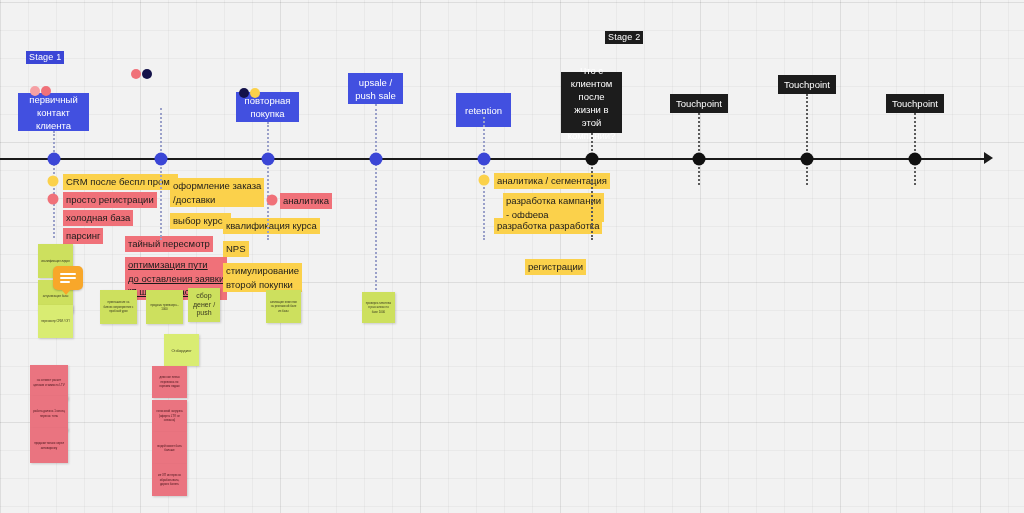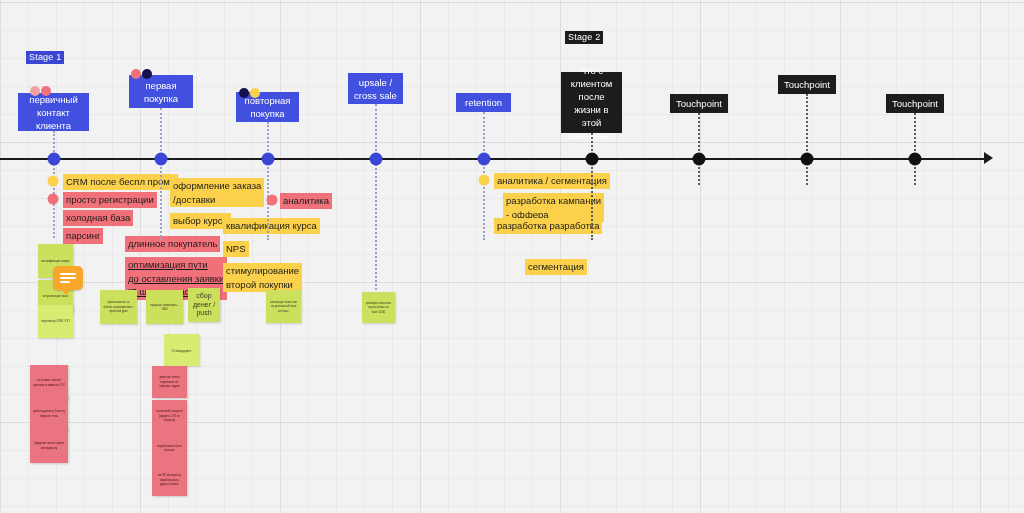--- a/index.html
+++ b/index.html
@@ -29,21 +29,21 @@
         transform:translate(-50%,-50%);z-index:6;}
   .node.blue{background:#3b46d6;}
   .node.black{background:#111111;}
 
   .stem{position:absolute;width:0;border-left:2px dotted #9aa0c9;z-index:2;}
   .stem.dark{border-left-color:#5a5a5a;}
 
   
   .stage{position:absolute;font-size:9px;line-height:11px;padding:1px 3px;
          color:#ffffff;background:#3b46d6;letter-spacing:.2px;white-space:nowrap;}
-  .stage.dark{background:#1c1c1c;}
+  .stage.dark{background:#1c1c1c;margin-left:40px;}
 
   
   .box{position:absolute;box-sizing:border-box;display:flex;align-items:center;
        justify-content:center;text-align:center;padding:4px 6px;
        font-size:9.5px;line-height:13px;}
   .box.blue{background:#4250e0;color:#ffffff;}
   .box.black{background:#1c1c1c;color:#ffffff;}
 
   .dotpair{position:absolute;display:flex;gap:1px;z-index:7;}
   .dotpair i{display:block;width:10px;height:10px;border-radius:50%;}
@@ -125,34 +125,32 @@
       <i style="background:#f07179"></i>
   </div>
   <div class="box blue" style="left:18px;top:93px;width:71px;height:38px;">первичный
 контакт
 клиента</div>
 
   <div class="dotpair" style="left:131px;top:69px;">
     <i style="background:#f07179"></i>
       <i style="background:#14124a"></i>
   </div>
-  <div class="box blue" style="left:129px;top:75px;width:64px;height:33px;">первая
-покупка</div>
 
   <div class="dotpair" style="left:239px;top:88px;">
     <i style="background:#14124a"></i>
       <i style="background:#fbd14b"></i>
   </div>
   <div class="box blue" style="left:236px;top:92px;width:63px;height:30px;">повторная
 покупка</div>
 
   <div class="box blue" style="left:348px;top:73px;width:55px;height:31px;">upsale /
-cross sale</div>
-
-  <div class="box blue" style="left:456px;top:93px;width:55px;height:19px;">retention</div>
+push sale</div>
+
+  <div class="box blue" style="left:456px;top:93px;width:55px;height:34px;">retention</div>
 
   <div class="box black" style="left:561px;top:72px;width:61px;height:61px;">Что с
 клиентом
 после жизни
 в этой
 компании?</div>
 
   <div class="box black" style="left:670px;top:94px;width:58px;height:19px;">Touchpoint</div>
   <div class="box black" style="left:778px;top:75px;width:58px;height:19px;">Touchpoint</div>
   <div class="box black" style="left:886px;top:94px;width:58px;height:19px;">Touchpoint</div>
@@ -163,40 +161,40 @@
   <div class="bullet r" style="left:53px;top:199px;"></div>
   <div class="lbl r" style="left:63px;top:192px;">просто регистрации</div>
 
   <div class="lbl r" style="left:63px;top:210px;">холодная база</div>
   <div class="lbl r" style="left:63px;top:228px;">парсинг</div>
 
   <div class="lbl y" style="left:170px;top:178px;">оформление заказа
 /доставки</div>
   <div class="lbl y" style="left:170px;top:213px;">выбор курса</div>
 
-  <div class="lbl r" style="left:125px;top:236px;">длинное покупатель</div>
+  <div class="lbl r" style="left:125px;top:236px;">тайный пересмотр</div>
   <div class="lbl r" style="left:125px;top:257px;text-decoration:underline;">оптимизация пути
 до оставления заявки
 "7 шагов к кассе"</div>
 
   <div class="bullet r" style="left:272px;top:200px;"></div>
   <div class="lbl r" style="left:280px;top:193px;">аналитика</div>
 
   <div class="lbl y" style="left:223px;top:218px;">квалификация курса</div>
   <div class="lbl y" style="left:223px;top:241px;">NPS</div>
   <div class="lbl y" style="left:223px;top:263px;">стимулирование
 второй покупки</div>
 
   <div class="bullet y" style="left:484px;top:180px;"></div>
   <div class="lbl y" style="left:494px;top:173px;">аналитика / сегментация</div>
   <div class="lbl y" style="left:494px;top:193px;margin-left:9px;">разработка кампании
 - оффера</div>
   <div class="lbl y" style="left:494px;top:218px;">разработка разработка</div>
 
-  <div class="lbl y" style="left:525px;top:259px;">сегментация</div>
+  <div class="lbl y" style="left:525px;top:259px;">регистрации</div>
 
   <div class="note green" style="left:38px;top:244px;width:35px;height:34px;">квалификация лидов</div>
   <div class="note green" style="left:38px;top:280px;width:35px;height:33px;">актуализация базы</div>
   <div class="note lgreen" style="left:38px;top:305px;width:35px;height:33px;">пересмотр CRM / ОП</div>
 
   <div class="bubble" style="left:53px;top:266px;">
     <b></b>
       <b></b>
       <b></b>
   </div>

